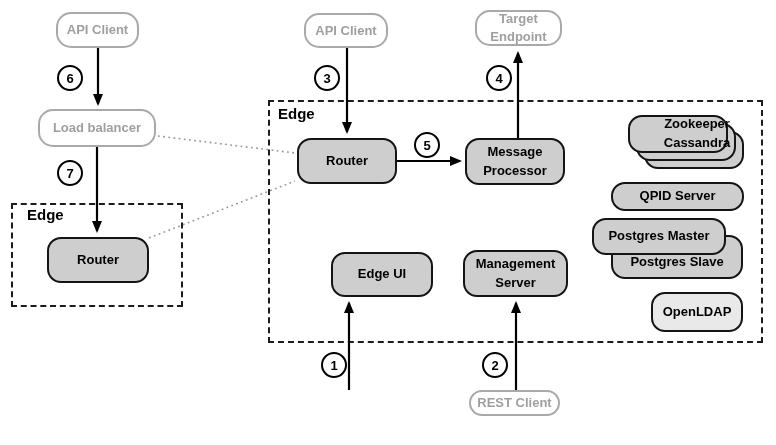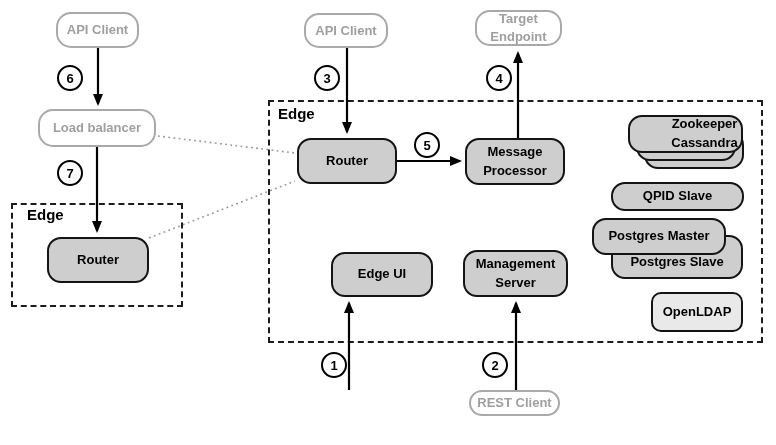--- a/index.html
+++ b/index.html
@@ -12,21 +12,21 @@
   }
   .group-label{
     position:absolute;font-weight:bold;font-size:15px;color:#000;
   }
   .node{
     position:absolute;box-sizing:border-box;
     background:#cecece;border:2.5px solid #141414;border-radius:14px;
     display:flex;align-items:center;justify-content:center;text-align:center;
     font-weight:bold;font-size:13px;color:#000;line-height:1.45;padding:2px 6px;
   }
-  .node--light{background:#e9e9e9;border-radius:10px;}
+  .node--light{background:#e9e9e9;}
   .node--bottom{align-items:flex-end;padding-bottom:5px;}
   .ext{
     position:absolute;box-sizing:border-box;
     background:#ffffff;border:2px solid #a9a9a9;border-radius:15px;
     display:flex;align-items:center;justify-content:center;text-align:center;
     font-weight:bold;font-size:13px;color:#9f9f9f;line-height:1.35;padding:2px 6px;
   }
   .badge{
     position:absolute;width:26px;height:26px;box-sizing:border-box;
     background:#fff;border:2.5px solid #000;border-radius:50%;
@@ -74,23 +74,23 @@
   <div class="ext" style="left:469px;top:390px;width:91px;height:26px;">REST Client</div>
 
   <div class="node" style="left:47px;top:237px;width:102px;height:46px;">Router</div>
   <div class="node" style="left:297px;top:138px;width:100px;height:46px;">Router</div>
   <div class="node" style="left:465px;top:138px;width:100px;height:47px;">Message Processor</div>
   <div class="node" style="left:299px;top:252px;width:102px;height:45px;margin-left:32px;">Edge UI</div>
   <div class="node" style="left:463px;top:250px;width:105px;height:47px;">Management Server</div>
 
   <div class="node" style="left:644px;top:131px;width:100px;height:38px;"></div>
   <div class="node" style="left:636px;top:123px;width:100px;height:38px;"></div>
-  <div class="node" style="left:628px;top:115px;width:115px;height:38px;padding-left:44px;">Zookeeper Cassandra</div>
+  <div class="node" style="left:628px;top:115px;width:100px;height:38px;padding-left:44px;">Zookeeper Cassandra</div>
 
-  <div class="node" style="left:611px;top:182px;width:133px;height:29px;">QPID Slave</div>
+  <div class="node" style="left:611px;top:182px;width:133px;height:29px;">QPID Server</div>
 
   <div class="node node--bottom" style="left:611px;top:235px;width:132px;height:44px;">Postgres Slave</div>
   <div class="node" style="left:592px;top:218px;width:134px;height:37px;">Postgres Master</div>
 
   <div class="node node--light" style="left:651px;top:292px;width:92px;height:40px;">OpenLDAP</div>
 
   <div class="badge" style="left:321px;top:352px;">1</div>
   <div class="badge" style="left:482px;top:352px;">2</div>
   <div class="badge" style="left:314px;top:65px;">3</div>
   <div class="badge" style="left:486px;top:65px;">4</div>

